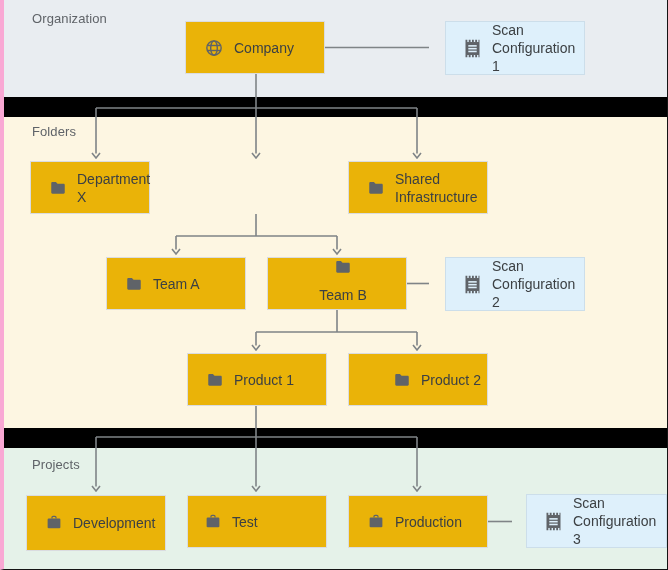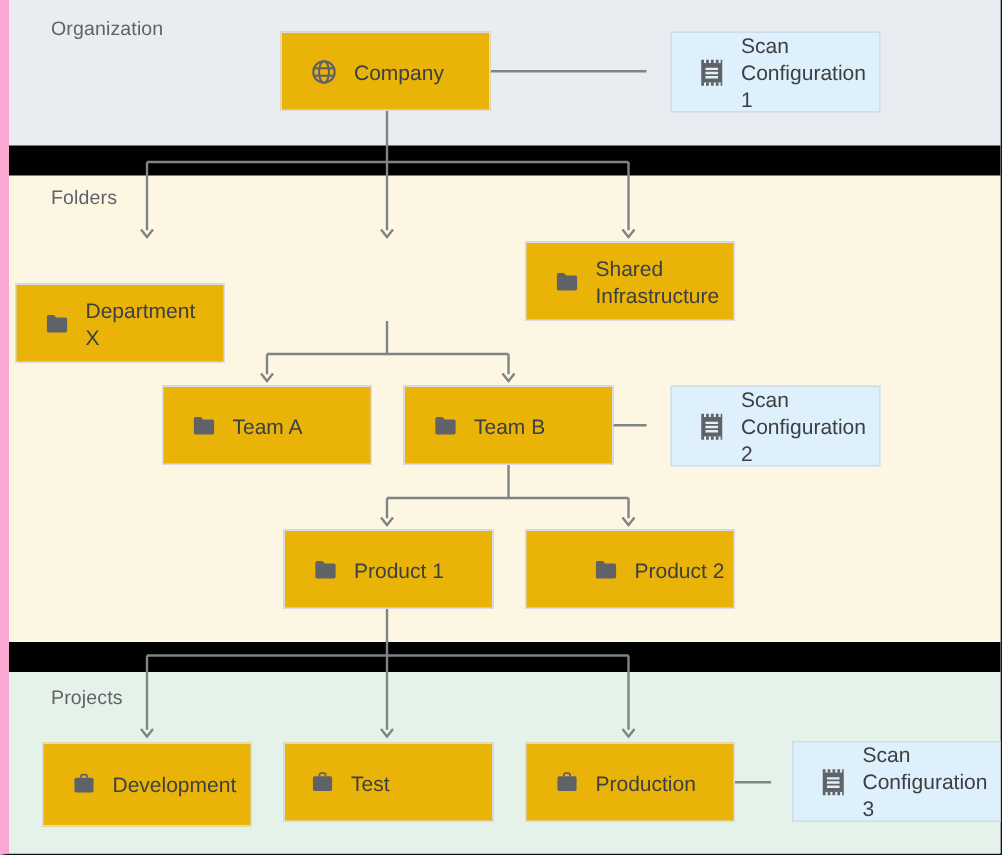--- a/index.html
+++ b/index.html
@@ -1,19 +1,19 @@
 <!DOCTYPE html>
 <html><head>
 <meta charset="utf-8">
 <style>
   html,body{margin:0;padding:0;background:#ffffff;}
   .stage{
     position:relative;width:668px;height:570px;overflow:hidden;
     box-sizing:border-box;
-    border-left:6px solid #f9a8d4;border-right:1px solid #141414;border-bottom:1px solid #141414;
+    border-left:4px solid #f9a8d4;border-right:1px solid #141414;border-bottom:1px solid #141414;
     font-family:"Liberation Sans",sans-serif;
     -webkit-font-smoothing:antialiased;
   }
   .section,.bar{position:absolute;left:0;right:0;z-index:0;}
   #sec-organization{top:0;height:97px;background:#e9edf1;}
   #bar-1{top:97px;height:20px;background:#000000;z-index:1;}
   #sec-folders{top:117px;height:311px;background:#fdf6e2;}
   #bar-2{top:428px;height:20px;background:#000000;z-index:1;}
   #sec-projects{top:448px;height:122px;background:#e5f2e9;}
   .sec-label{
@@ -123,40 +123,40 @@
       </svg>
     <span class="lbl">Company</span>
   </div>
   <div class="node scan" style="left:425px;top:21px;width:140px;height:54px;">
     <svg class="ic" width="21" height="23">
         <use href="#i-scan"></use>
       </svg>
     <span class="lbl">Scan Configuration 1</span>
   </div>
 
-  <div class="node" style="left:4px;top:161px;width:140px;height:53px;margin-top:28px;">
+  <div class="node" style="left:26px;top:161px;width:120px;height:53px;">
     <svg class="ic" width="18" height="18">
         <use href="#i-folder"></use>
       </svg>
     <span class="lbl">Department X</span>
   </div>
   <div class="node" style="left:344px;top:161px;width:140px;height:53px;">
     <svg class="ic" width="18" height="18">
         <use href="#i-folder"></use>
       </svg>
     <span class="lbl">Shared Infrastructure</span>
   </div>
 
   <div class="node" style="left:102px;top:257px;width:140px;height:53px;">
     <svg class="ic" width="18" height="18">
         <use href="#i-folder"></use>
       </svg>
     <span class="lbl">Team A</span>
   </div>
-  <div class="node" style="left:263px;top:257px;width:140px;height:53px;">
+  <div class="node" style="left:263px;top:257px;width:140px;height:53px;flex-direction:column;">
     <svg class="ic" width="18" height="18">
         <use href="#i-folder"></use>
       </svg>
     <span class="lbl">Team B</span>
   </div>
   <div class="node scan" style="left:425px;top:257px;width:140px;height:54px;">
     <svg class="ic" width="21" height="23">
         <use href="#i-scan"></use>
       </svg>
     <span class="lbl">Scan Configuration 2</span>

